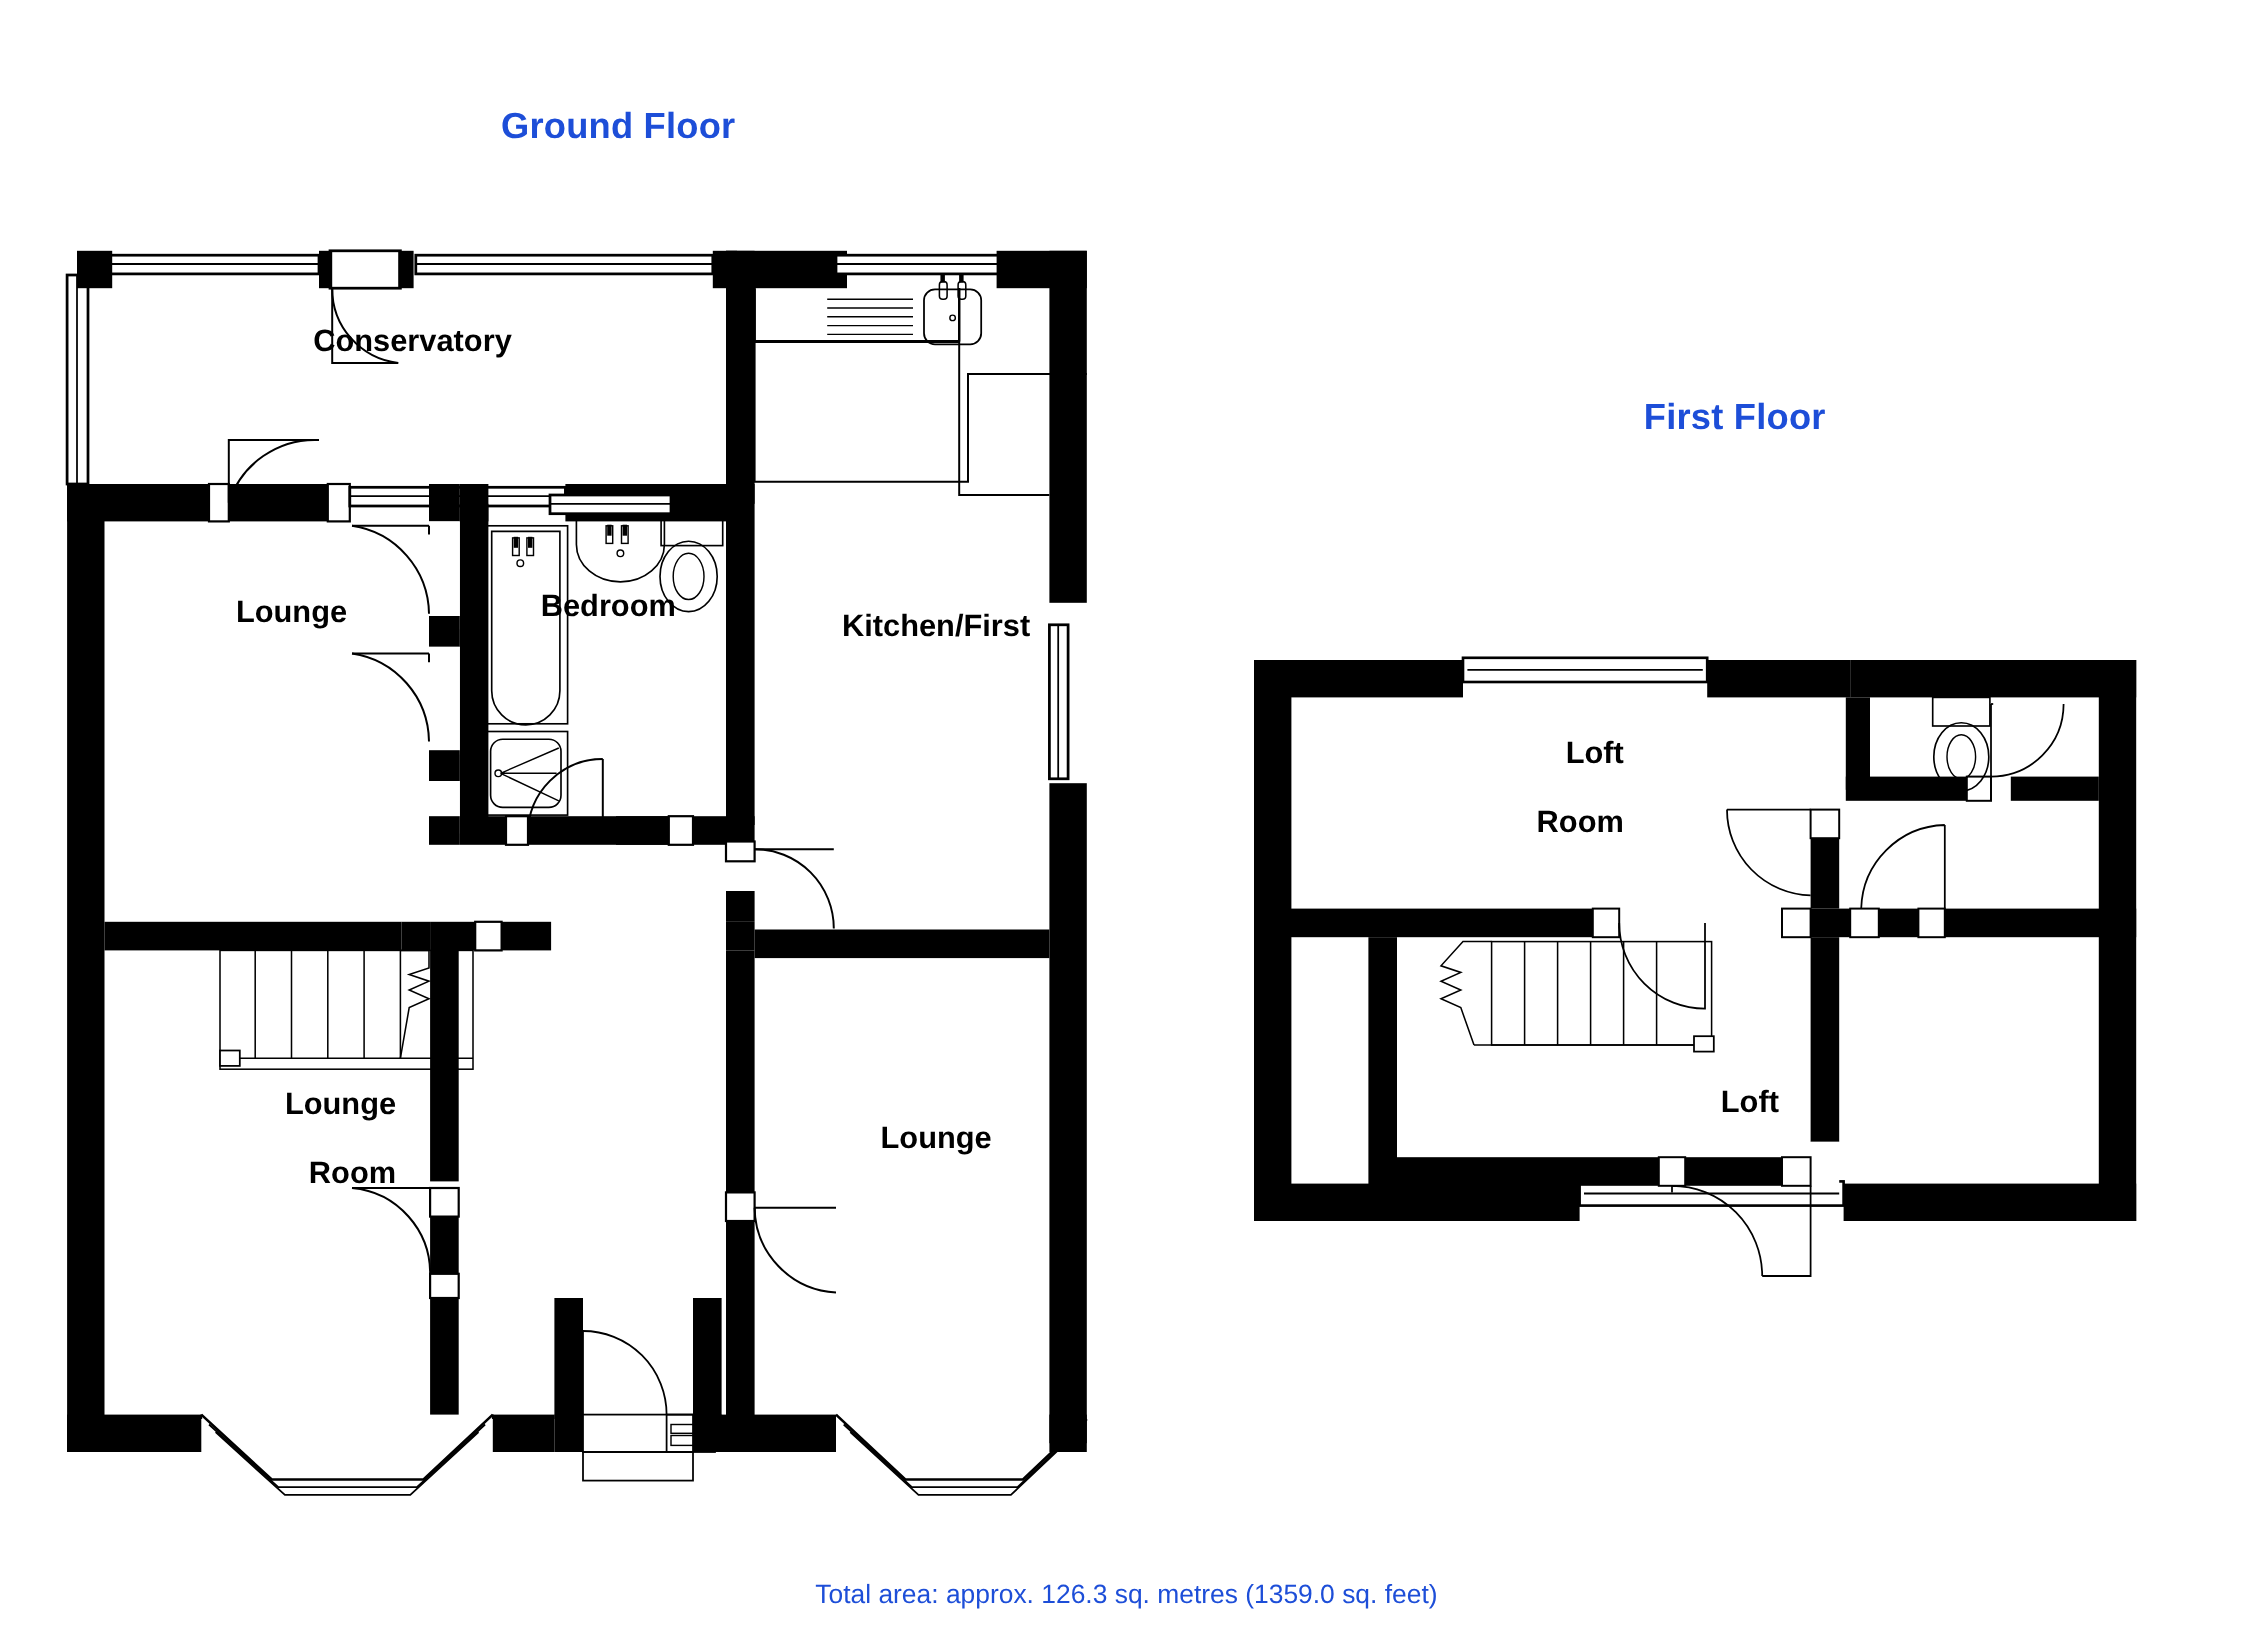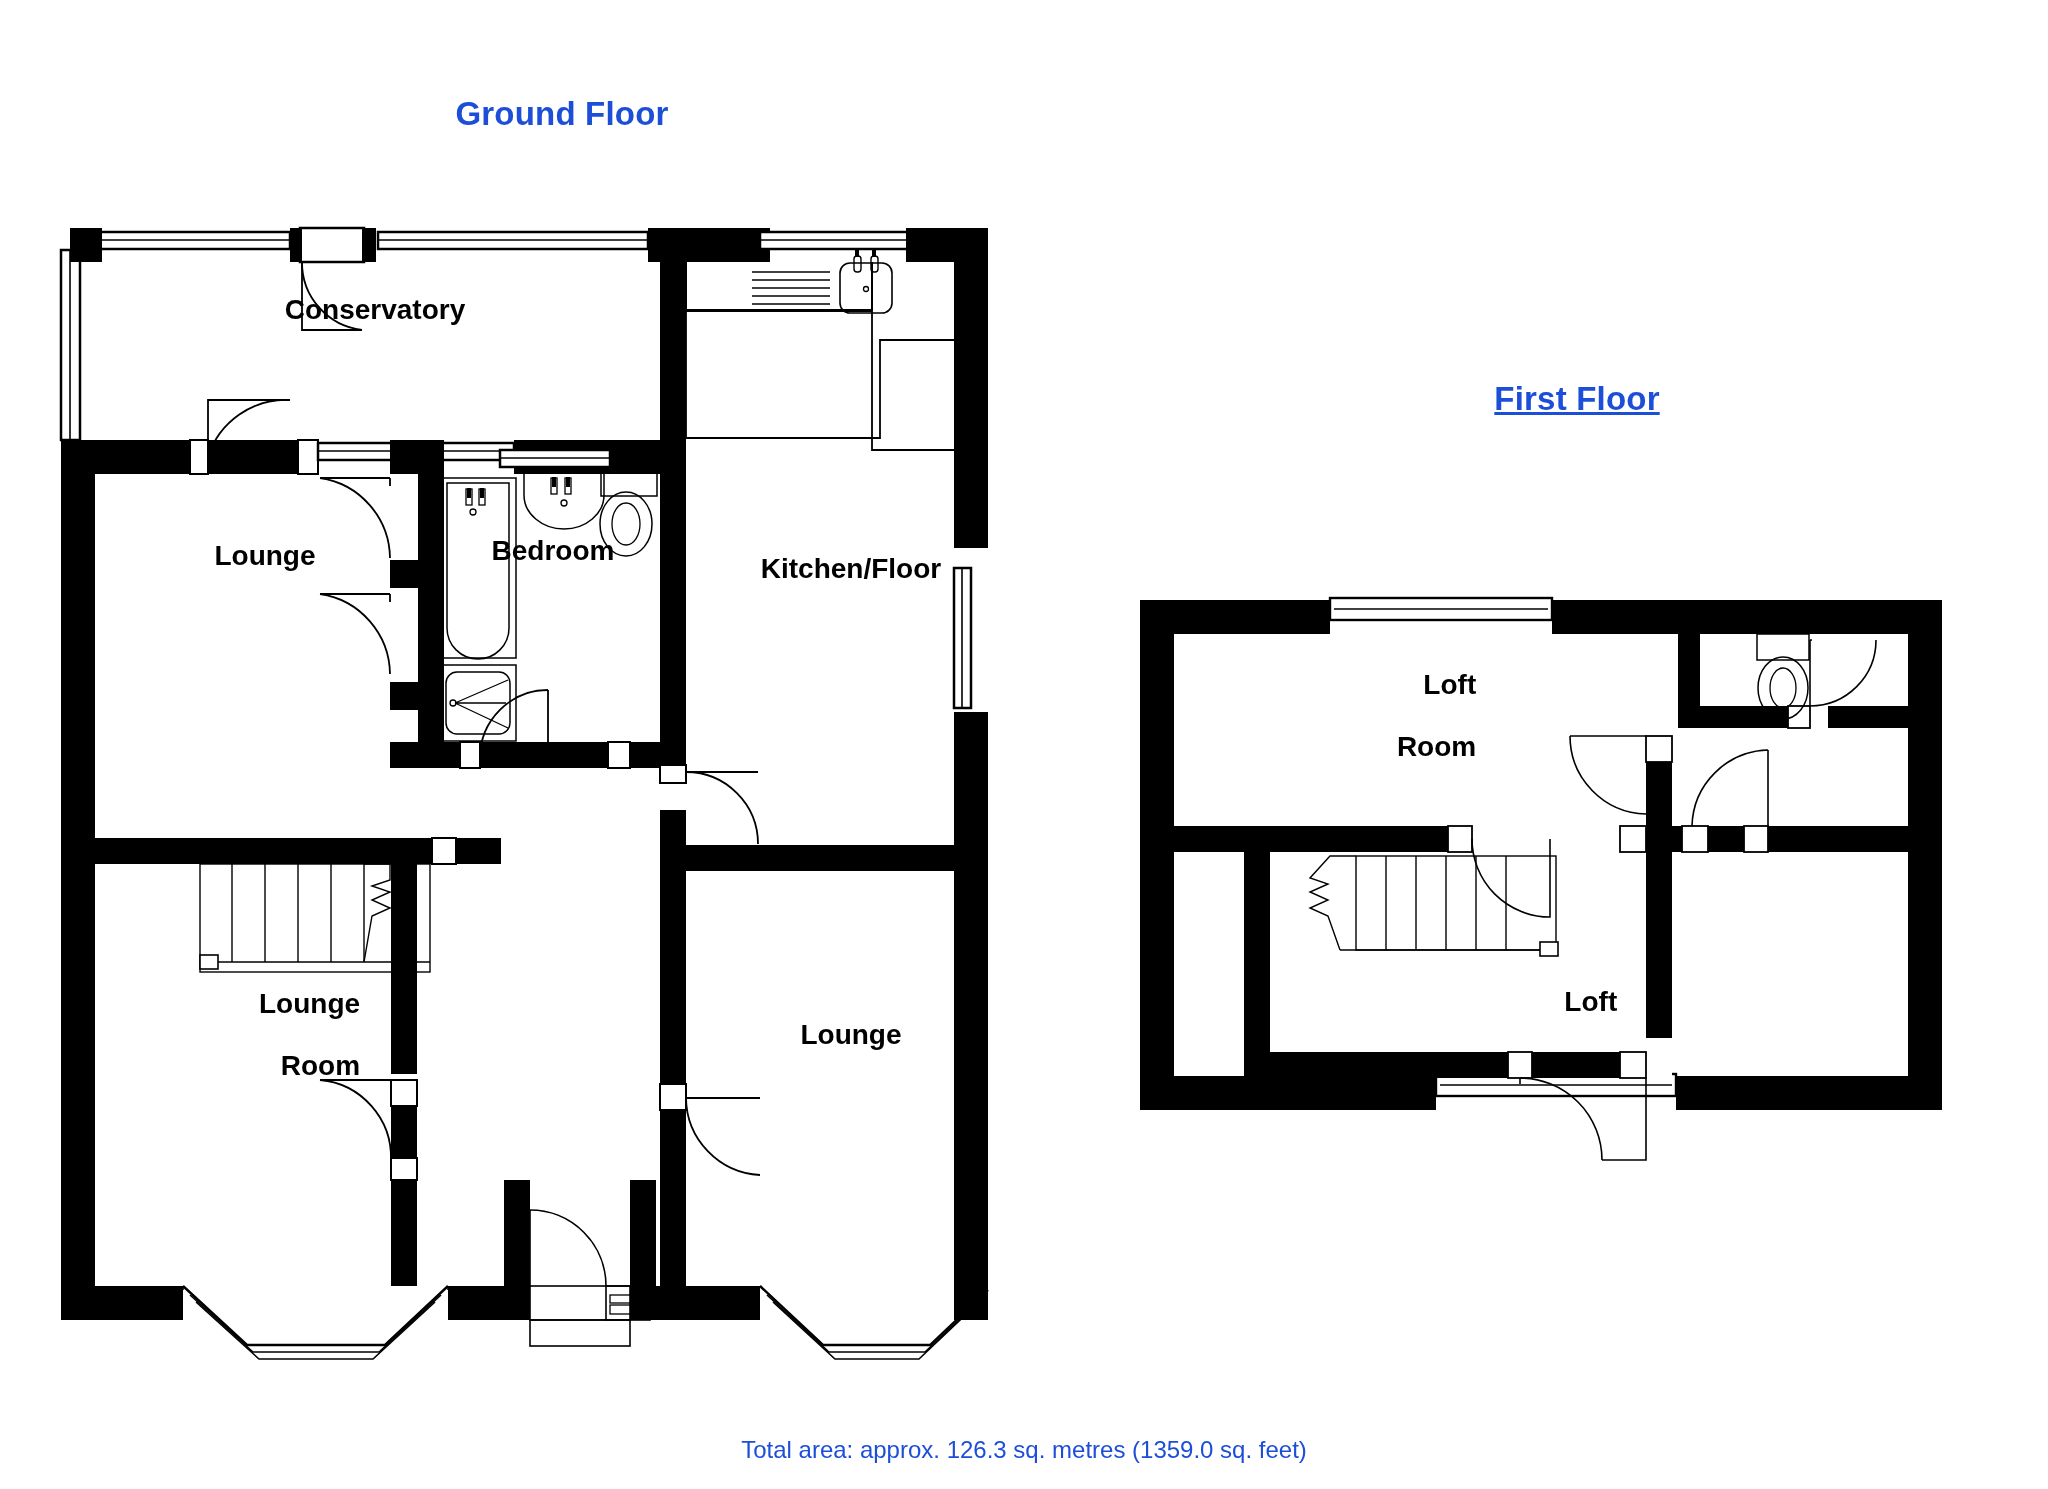--- a/index.html
+++ b/index.html
@@ -398,29 +398,29 @@
         <line x1="1506" y1="856" x2="1506" y2="950" stroke="#000" stroke-width="1.4"></line>
         <line x1="1340" y1="950" x2="1556" y2="950" stroke="#000" stroke-width="1.4"></line>
         <path d="M1356 856 L1330 856 L1310 878 L1328 884 L1310 892 L1328 900 L1310 908 L1328 916 L1340 950" fill="none" stroke="#000" stroke-width="1.4"></path>
         <rect x="1540" y="942" width="18" height="14" fill="#fff" stroke="#000" stroke-width="1.6"></rect>
       </g>
     </g>
   </svg>
 
   <div class="floor-title ctr" style="left:562px; top:95px;">Ground Floor</div>
 
-  <div class="floor-title ctr" style="left:1577px; top:380px;text-decoration:underline;">First Floor</div>
+  <div class="floor-title ctr" style="left:1577px; top:360px;">First Floor</div>
 
   <div class="room-label ctr" style="left:375px; top:294px;">Conservatory</div>
 
   <div class="room-label ctr" style="left:265px; top:540px;">Lounge</div>
 
   <div class="room-label ctr" style="left:553px; top:535px;">Bedroom</div>
 
-  <div class="room-label ctr" style="left:851px; top:553px;">Kitchen/Floor</div>
+  <div class="room-label ctr" style="left:851px; top:553px;">Kitchen/First</div>
 
   <div class="room-label ctr" style="left:294px; top:957px;">
     <span>Lounge</span><br>
     <span>Room</span>
   </div>
 
   <div class="room-label ctr" style="left:851px; top:975px;margin-top:44px;">Lounge</div>
 
   <div class="room-label ctr" style="left:1421px; top:638px;">
     <span>Loft</span><br>

